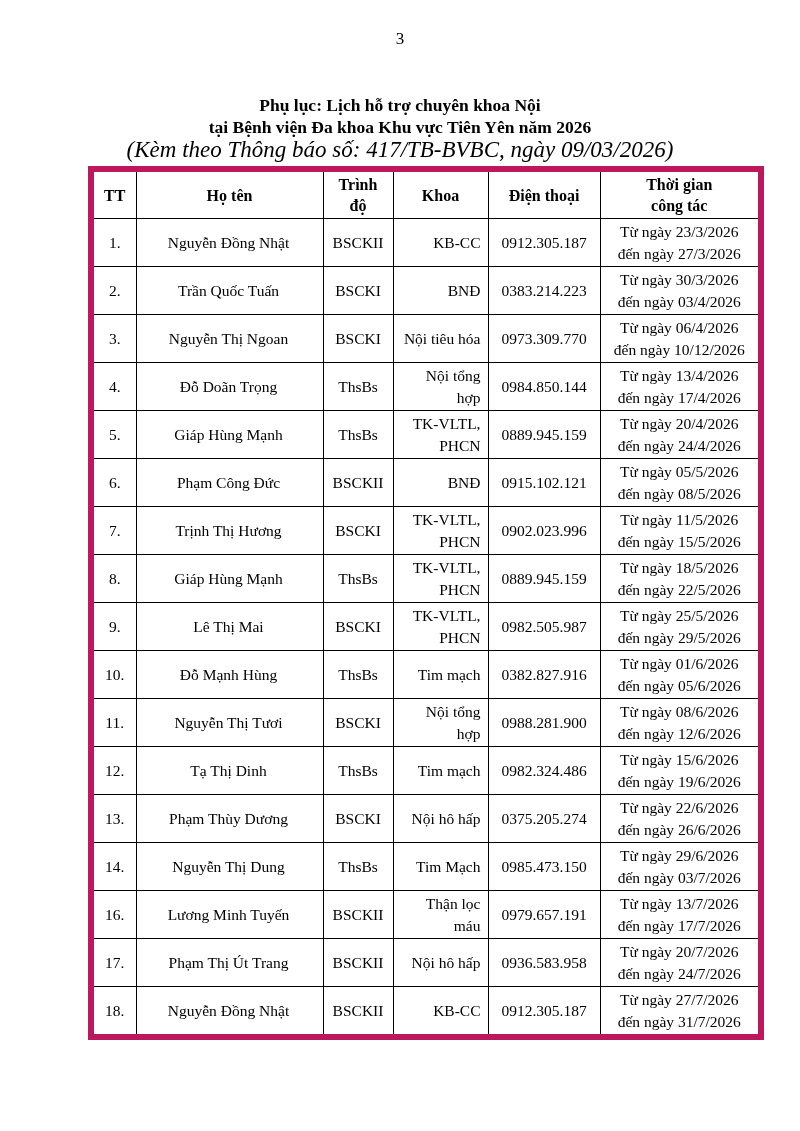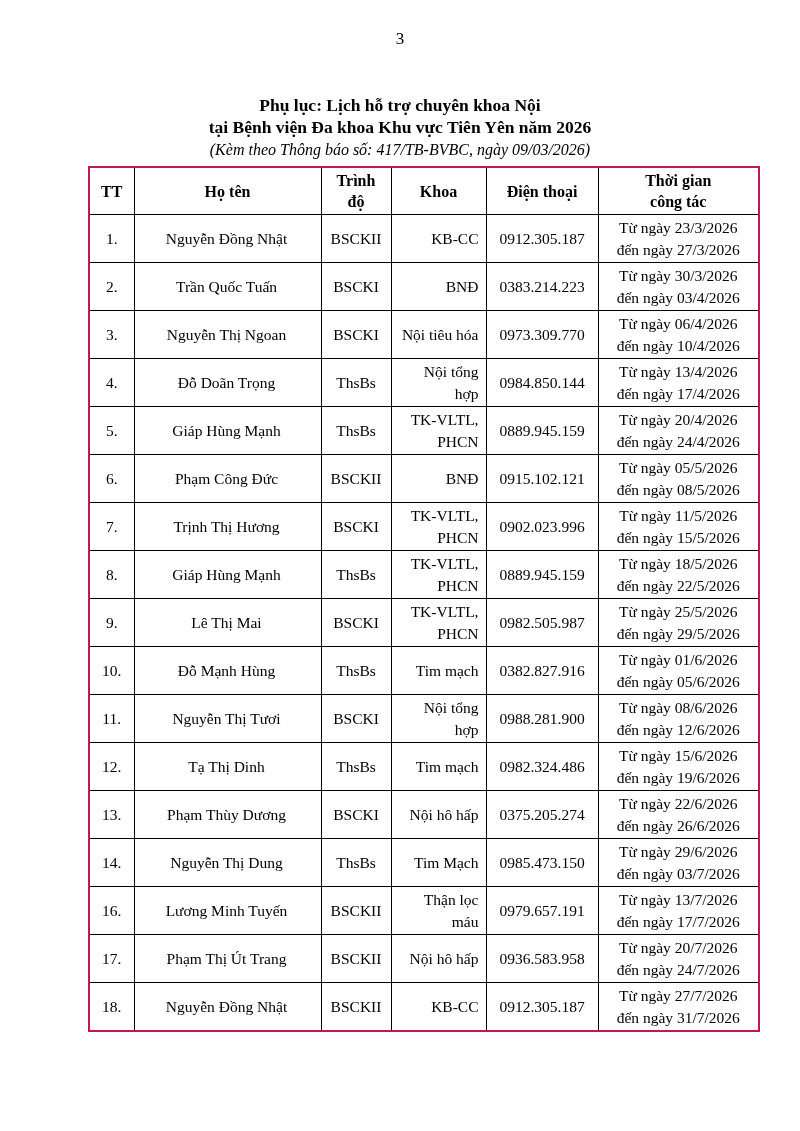--- a/index.html
+++ b/index.html
@@ -24,29 +24,29 @@
     margin-top: 44px;
     text-align: center;
   }
   .title-line {
     font-weight: bold;
     font-size: 17.5px;
     line-height: 22px;
   }
   .subtitle {
     font-style: italic;
-    font-size: 16px;
+    font-size: 23px;
     line-height: 23px;
   }
   table.schedule {
     border-collapse: collapse;
     table-layout: fixed;
     width: 670px;
     margin: 5px 0 0 88px;
-    border: 2px solid #be185d;
+    border: 6px solid #be185d;
   }
   .schedule th, .schedule td {
     border: 1px solid #000;
     vertical-align: middle;
     text-align: center;
     overflow: hidden;
   }
   .schedule th {
     font-weight: bold;
     font-size: 16px;
@@ -139,21 +139,21 @@
         </td>
       </tr>
       <tr>
         <td class="cell-tt">3.</td>
         <td class="cell-name">Nguyễn Thị Ngoan</td>
         <td class="cell-degree">BSCKI</td>
         <td class="cell-dept">Nội tiêu hóa</td>
         <td class="cell-phone">0973.309.770</td>
         <td class="cell-time">
           <span class="time-line">Từ ngày 06/4/2026</span>
-          <span class="time-line">đến ngày 10/4/2026</span>
+          <span class="time-line">đến ngày 10/12/2026</span>
         </td>
       </tr>
       <tr>
         <td class="cell-tt">4.</td>
         <td class="cell-name">Đỗ Doãn Trọng</td>
         <td class="cell-degree">ThsBs</td>
         <td class="cell-dept">Nội tổng hợp</td>
         <td class="cell-phone">0984.850.144</td>
         <td class="cell-time">
           <span class="time-line">Từ ngày 13/4/2026</span>

